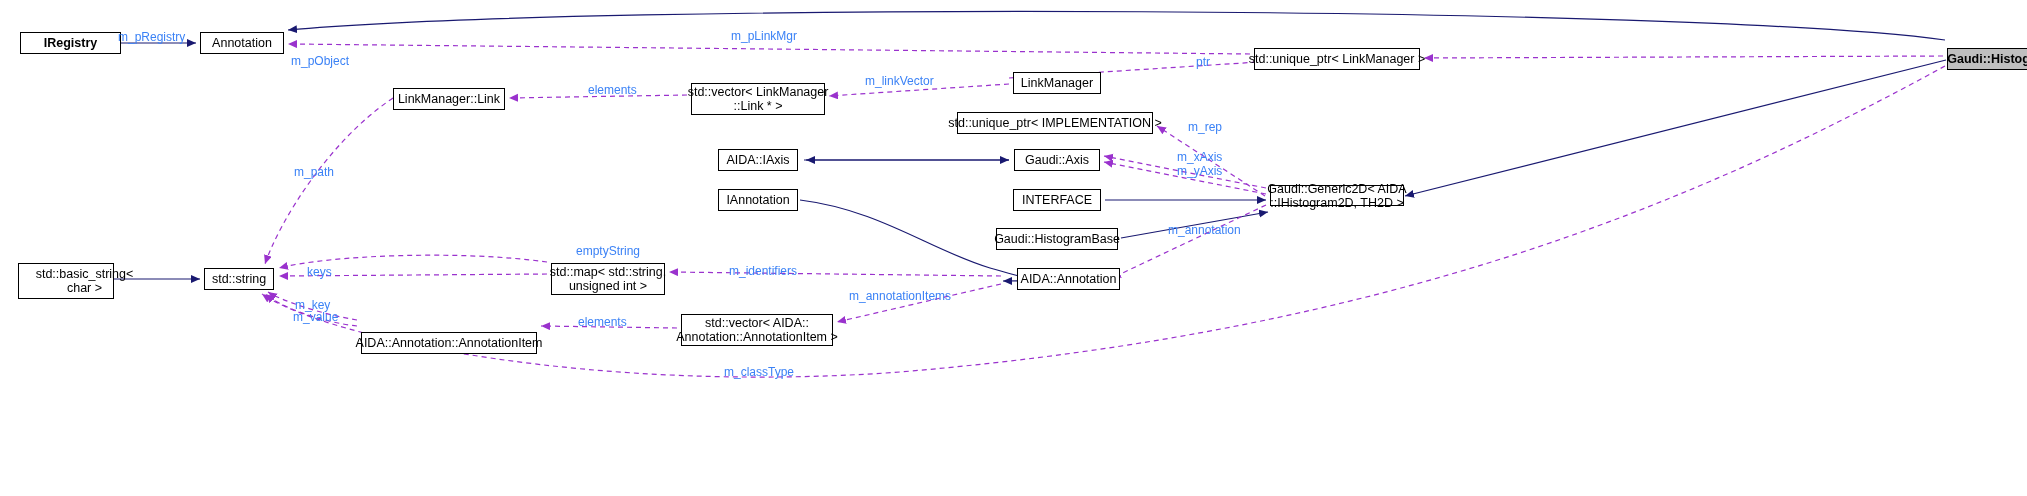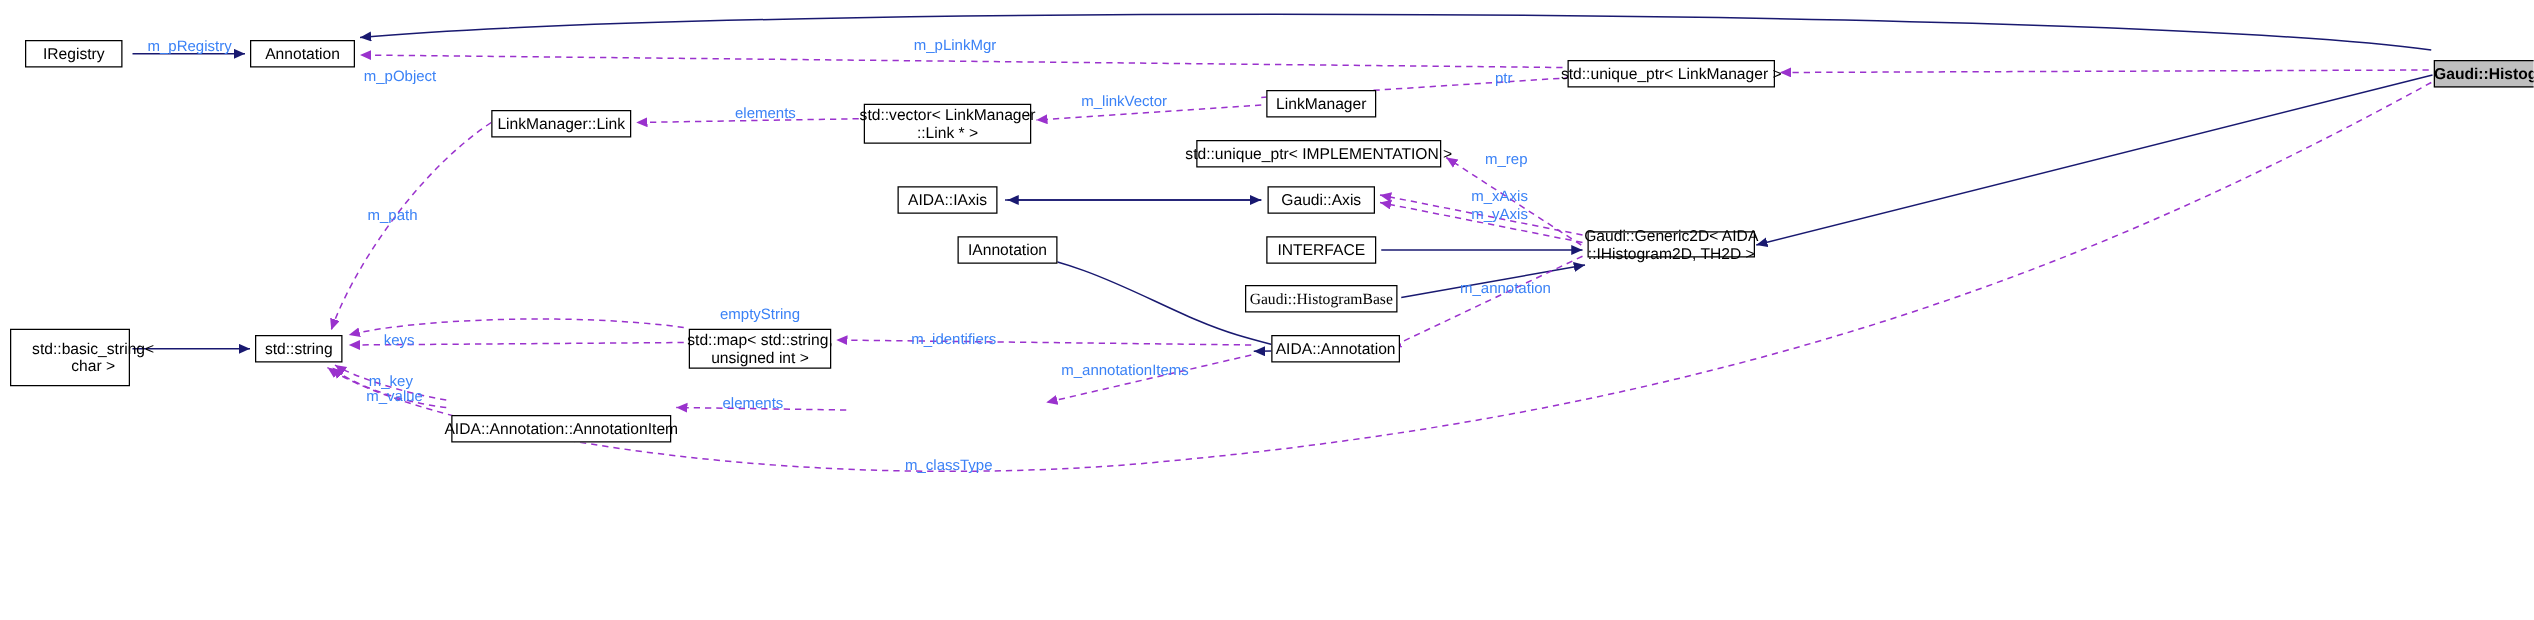--- a/index.html
+++ b/index.html
@@ -94,43 +94,45 @@
       <path d="M547,274 L279,276" marker-end="url(#arrow-usage)"></path>
       <path d="M547,262 C460,250 330,255 279,268" marker-end="url(#arrow-usage)"></path>
       <path d="M1001,284 L837,322" marker-end="url(#arrow-usage)"></path>
       <path d="M677,328 L541,326" marker-end="url(#arrow-usage)"></path>
       <path d="M357,320 C320,314 280,300 268,292" marker-end="url(#arrow-usage)"></path>
       <path d="M357,326 C320,322 278,306 266,294" marker-end="url(#arrow-usage)"></path>
       <path d="M1945,66 C1700,200 1400,330 900,372 C600,394 330,340 262,294" marker-end="url(#arrow-usage)"></path>
     </g>
   </svg>
 
-  <div class="node" style="left:20px;top:32px;width:78px;height:22px;">IRegistry</div>
+  <div class="node" style="left:20px;top:32px;width:101px;height:22px;font-weight:bold;">IRegistry</div>
   <div class="node" style="left:200px;top:32px;width:84px;height:22px;">Annotation</div>
   <div class="node" style="left:1254px;top:48px;width:166px;height:22px;">std::unique_ptr&lt; LinkManager &gt;</div>
   <div class="node highlight" style="left:1947px;top:48px;width:122px;height:22px;">Gaudi::Histogram2D</div>
   <div class="node" style="left:1013px;top:72px;width:88px;height:22px;">LinkManager</div>
   <div class="node" style="left:393px;top:88px;width:112px;height:22px;">LinkManager::Link</div>
   <div class="node" style="left:957px;top:112px;width:196px;height:22px;">std::unique_ptr&lt; IMPLEMENTATION &gt;</div>
   <div class="node" style="left:691px;top:83px;width:134px;height:32px;">std::vector&lt; LinkManager
 ::Link * &gt;</div>
   <div class="node" style="left:718px;top:149px;width:80px;height:22px;">AIDA::IAxis</div>
   <div class="node" style="left:1014px;top:149px;width:86px;height:22px;">Gaudi::Axis</div>
-  <div class="node" style="left:718px;top:189px;width:80px;height:22px;margin-left:48px;">IAnnotation</div>
+  <div class="node" style="left:718px;top:189px;width:80px;height:22px;">IAnnotation</div>
   <div class="node" style="left:1013px;top:189px;width:88px;height:22px;">INTERFACE</div>
   <div class="node" style="left:1270px;top:185px;width:134px;height:21px;">Gaudi::Generic2D&lt; AIDA
 ::IHistogram2D, TH2D &gt;</div>
-  <div class="node" style="left:996px;top:228px;width:122px;height:22px;font-family:Liberation Serif, serif;">Gaudi::HistogramBase</div>
-  <div class="node" style="left:8px;top:263px;width:96px;height:46px;padding-left:40px;">std::basic_string&lt;
+  <div class="node" style="left:996px;top:228px;width:122px;height:22px;">Gaudi::HistogramBase</div>
+  <div class="node" style="left:18px;top:263px;width:96px;height:36px;padding-left:40px;">std::basic_string&lt;
 char &gt;</div>
   <div class="node" style="left:204px;top:268px;width:70px;height:22px;">std::string</div>
   <div class="node" style="left:551px;top:263px;width:114px;height:32px;">std::map&lt; std::string,
 unsigned int &gt;</div>
   <div class="node" style="left:1005px;top:268px;width:103px;height:22px;margin-left:12px;">AIDA::Annotation</div>
   <div class="node" style="left:361px;top:332px;width:176px;height:22px;">AIDA::Annotation::AnnotationItem</div>
+  <div class="node" style="left:681px;top:314px;width:152px;height:32px;">std::vector&lt; AIDA::
+Annotation::AnnotationItem &gt;</div>
 
   <div class="edge-label" style="left:118px;top:31px;">m_pRegistry</div>
   <div class="edge-label" style="left:731px;top:30px;">m_pLinkMgr</div>
   <div class="edge-label" style="left:1196px;top:56px;">ptr</div>
   <div class="edge-label" style="left:291px;top:55px;">m_pObject</div>
   <div class="edge-label" style="left:865px;top:75px;">m_linkVector</div>
   <div class="edge-label" style="left:588px;top:84px;">elements</div>
   <div class="edge-label" style="left:1188px;top:121px;">m_rep</div>
   <div class="edge-label" style="left:1177px;top:151px;">m_xAxis</div>
   <div class="edge-label" style="left:1177px;top:165px;">m_yAxis</div>

